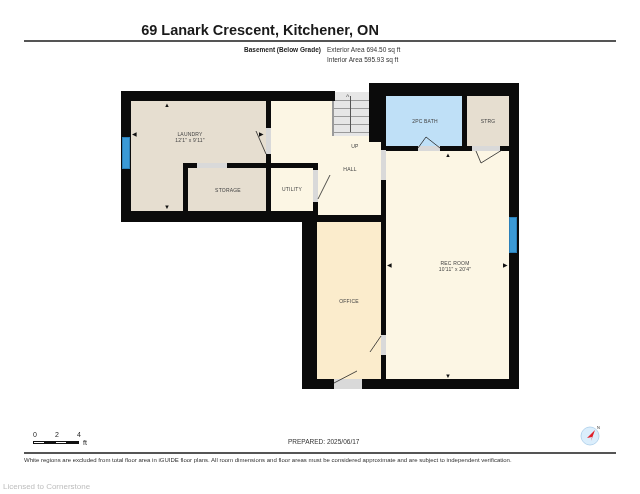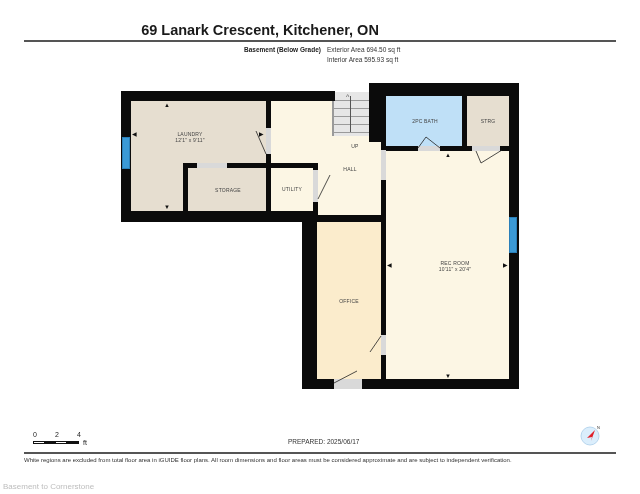--- a/index.html
+++ b/index.html
@@ -150,13 +150,13 @@
 <div class="prepared">PREPARED: 2025/06/17</div>
 
 <svg class="compass" viewBox="0 0 22 22">
   <circle cx="11" cy="12" r="9" fill="#dbeefc" stroke="#b8d6ee" stroke-width="1"></circle>
   <polygon points="16,6 8,14 13,13 12,17" fill="#e0202a"></polygon>
   <text x="18" y="5" font-size="4" fill="#333" font-family="Liberation Sans, sans-serif">N</text>
 </svg>
 
 <div class="rule-bot"></div>
 <div class="disclaimer">White regions are excluded from total floor area in iGUIDE floor plans. All room dimensions and floor areas must be considered approximate and are subject to independent verification.</div>
-<div class="licensed">Basement to Cornerstone</div>
+<div class="licensed">Licensed to Cornerstone</div>
 
 </body></html>

